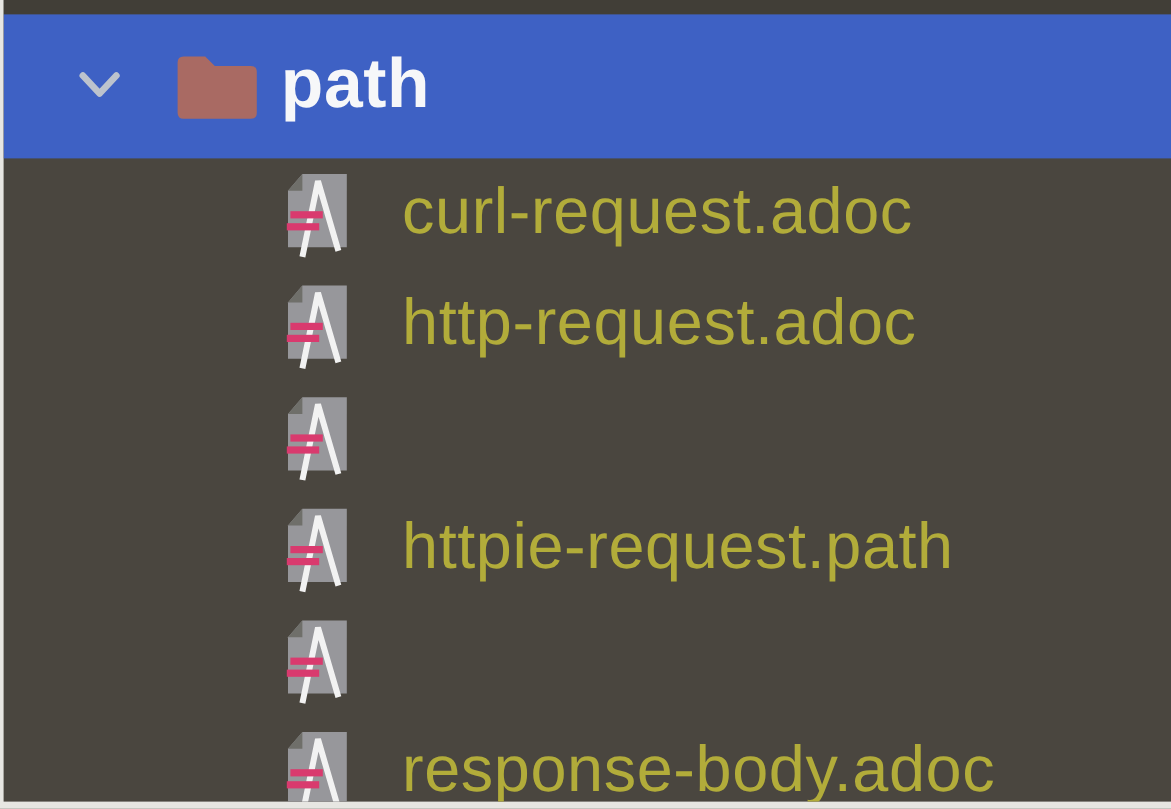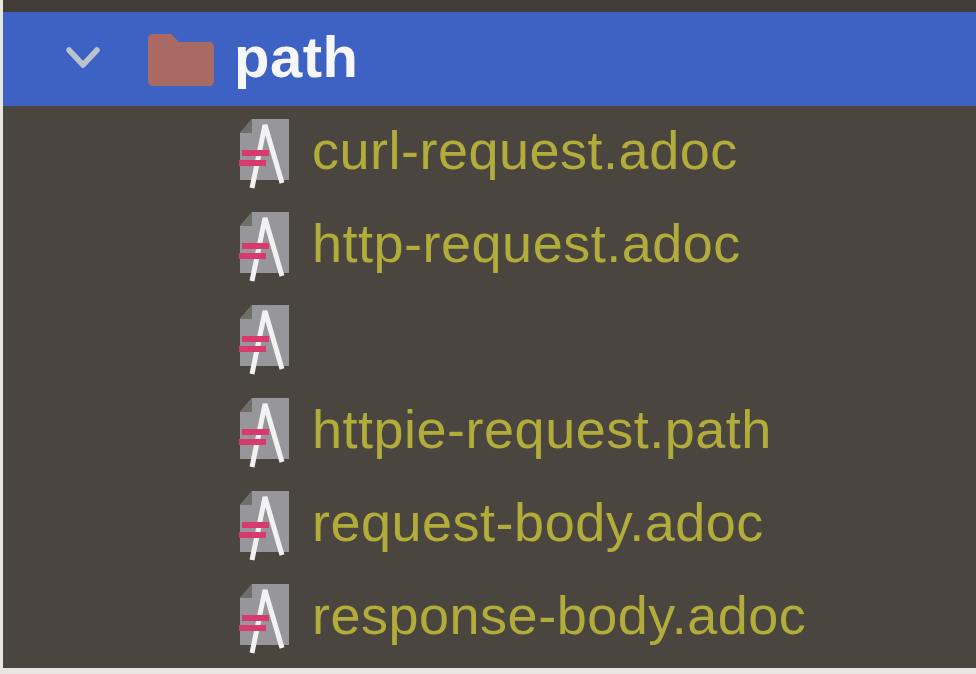--- a/index.html
+++ b/index.html
@@ -11,33 +11,33 @@
     position: relative; overflow: hidden;
   }
   .panel {
     position: absolute; left: 3px; top: 0; right: 0; height: 668px;
     background: #4a463f;
     overflow: hidden;
   }
   .top-strip { height: 12px; background: #413e37; }
   .row { display: flex; align-items: center; }
   .folder-row {
-    height: 94px;
+    height: 120px;
     background: #3e61c4;
     padding-left: 57px;
     cursor: default;
   }
   .chevron-box { width: 46px; height: 46px; flex: 0 0 auto; display: flex; align-items: center; justify-content: center; }
   .folder-icon-box { width: 70px; height: 58px; margin-left: 40px; flex: 0 0 auto; }
   .folder-label {
     color: #f6f7f9; font-size: 58px; font-weight: 600;
     margin-left: 18px; letter-spacing: 0.5px; line-height: 1;
     padding-bottom: 4px; white-space: nowrap;
   }
-  .file-row { height: 93px; padding-left: 231px; cursor: default; }
+  .file-row { height: 93px; padding-left: 231px; cursor: default; gap: 23px; }
   .file-icon-box { width: 60px; height: 74px; flex: 0 0 auto; }
   .file-label {
     color: #b2ac3a; font-size: 54px; font-weight: 400;
     margin-left: 18px; letter-spacing: 0.5px; line-height: 1;
     padding-bottom: 6px; white-space: nowrap;
   }
   svg { display: block; width: 100%; height: 100%; }
 </style>
 </head>
 <body>
@@ -113,21 +113,20 @@
   <div class="row file-row">
     <span class="file-icon-box">
       <svg viewBox="0 0 60 74">
         <path d="M18 3 H55 V64 H6 V17 Z" fill="#97979b"></path>
         <path d="M18 3 V17 H6 Z" fill="#6f6f6a"></path>
         <path d="M48 67 L31 9 L18 72" fill="none" stroke="#f2f2f2" stroke-width="5"></path>
         <rect x="8" y="34" width="27" height="6" fill="#d93a6e"></rect>
         <rect x="5" y="44" width="27" height="6" fill="#d93a6e"></rect>
       </svg>
     </span>
-    <span class="file-label">request-body.adoc</span>
   </div>
 
   <div class="row file-row">
     <span class="file-icon-box">
       <svg viewBox="0 0 60 74">
         <path d="M18 3 H55 V64 H6 V17 Z" fill="#97979b"></path>
         <path d="M18 3 V17 H6 Z" fill="#6f6f6a"></path>
         <path d="M48 67 L31 9 L18 72" fill="none" stroke="#f2f2f2" stroke-width="5"></path>
         <rect x="8" y="34" width="27" height="6" fill="#d93a6e"></rect>
         <rect x="5" y="44" width="27" height="6" fill="#d93a6e"></rect>

